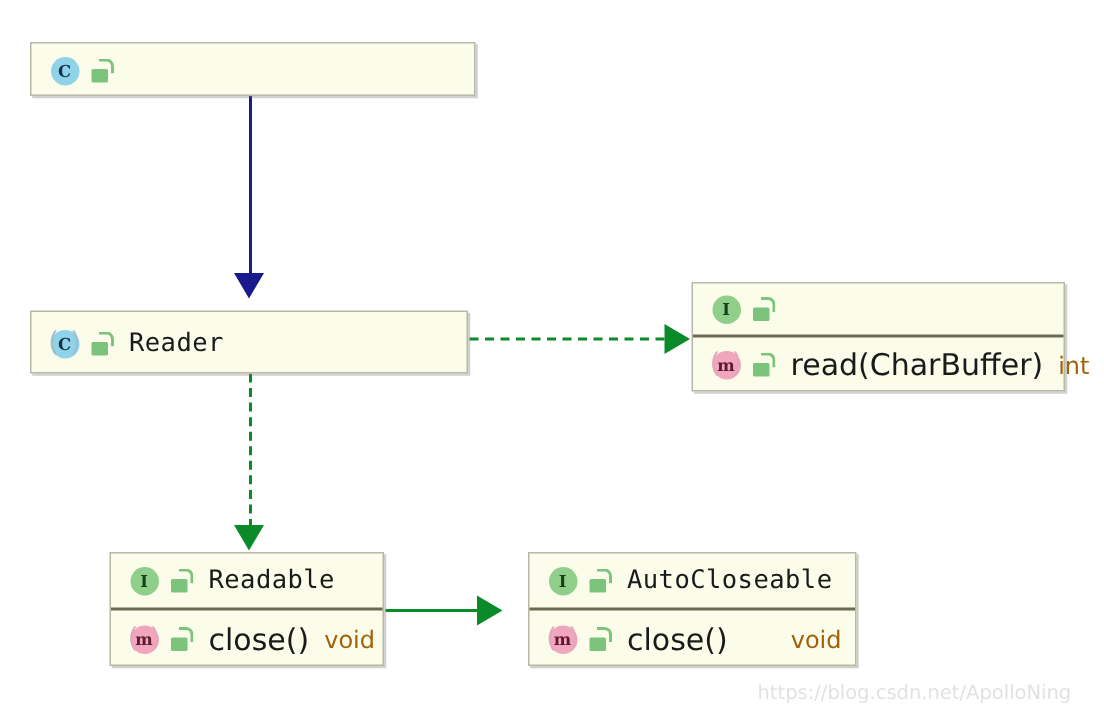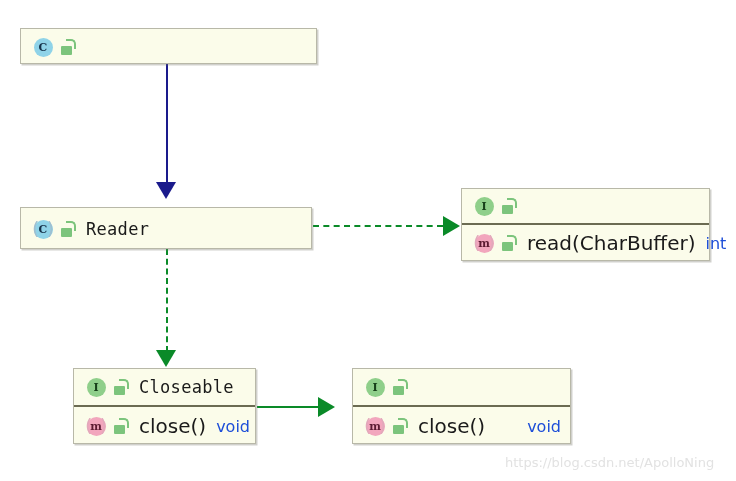--- a/index.html
+++ b/index.html
@@ -45,21 +45,21 @@
     letter-spacing: 0.3px;
     font-family: "DejaVu Sans Mono", monospace;
   }
   .member-name {
     font-size: 20px;
     color: #1a1a1a;
     font-family: "DejaVu Sans", sans-serif;
   }
   .member-type {
     font-size: 16px;
-    color: #1d4ed8;
+    color: #a16207;
     margin-left: auto;
     padding-left: 10px;
     font-family: "DejaVu Sans", sans-serif;
   }
 
   
   .stereo {
     position: relative;
     width: 26px;
     height: 24px;
@@ -247,21 +247,21 @@
 
   <div class="uml-node compartmented" style="left:73px; top:368px; width:183px; height:76px;">
     <div class="uml-row header" style="height:38px;">
       <span class="stereo iface-icon">
         <span class="disc">I</span>
       </span>
       <span class="lock">
         <span class="shackle"></span>
           <span class="body"></span>
       </span>
-      <span class="node-title">Closeable</span>
+      <span class="node-title">Readable</span>
     </div>
     <div class="uml-row" style="height:38px;">
       <span class="stereo method-icon abstract">
         <span class="disc">m</span>
       </span>
       <span class="lock">
         <span class="shackle"></span>
           <span class="body"></span>
       </span>
       <span class="member-name">close()</span>
@@ -271,20 +271,21 @@
 
   <div class="uml-node compartmented" style="left:352px; top:368px; width:219px; height:76px;">
     <div class="uml-row header" style="height:38px;">
       <span class="stereo iface-icon">
         <span class="disc">I</span>
       </span>
       <span class="lock">
         <span class="shackle"></span>
           <span class="body"></span>
       </span>
+      <span class="node-title">AutoCloseable</span>
     </div>
     <div class="uml-row" style="height:38px;">
       <span class="stereo method-icon abstract">
         <span class="disc">m</span>
       </span>
       <span class="lock">
         <span class="shackle"></span>
           <span class="body"></span>
       </span>
       <span class="member-name">close()</span>

